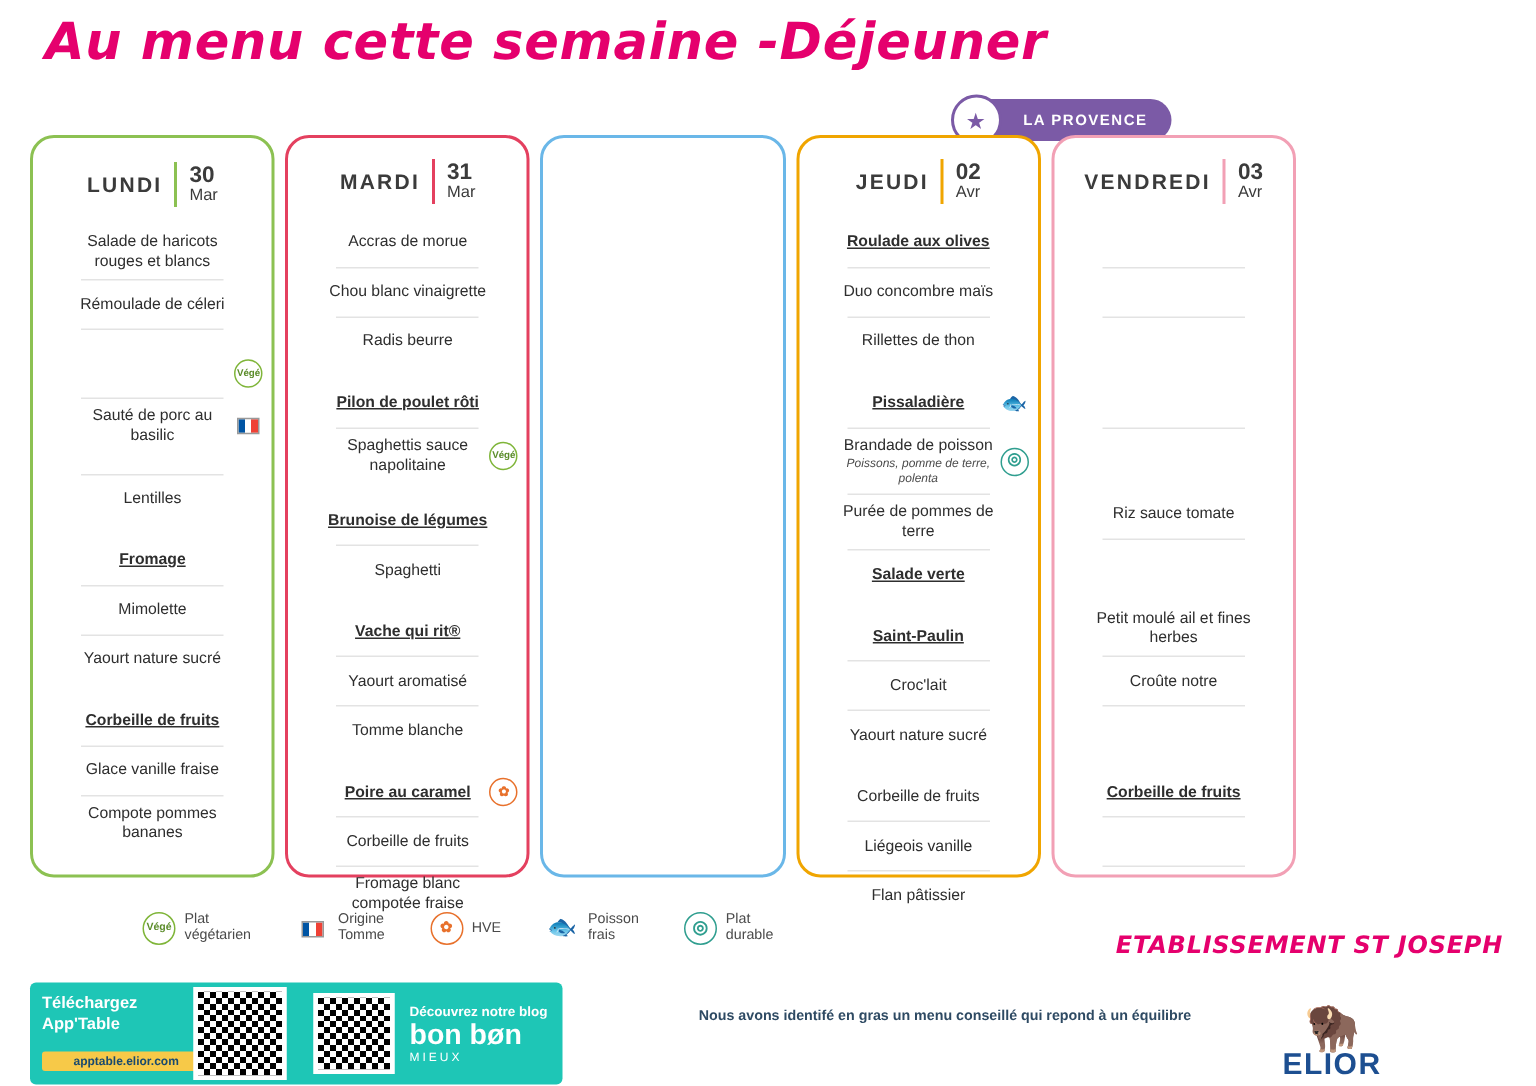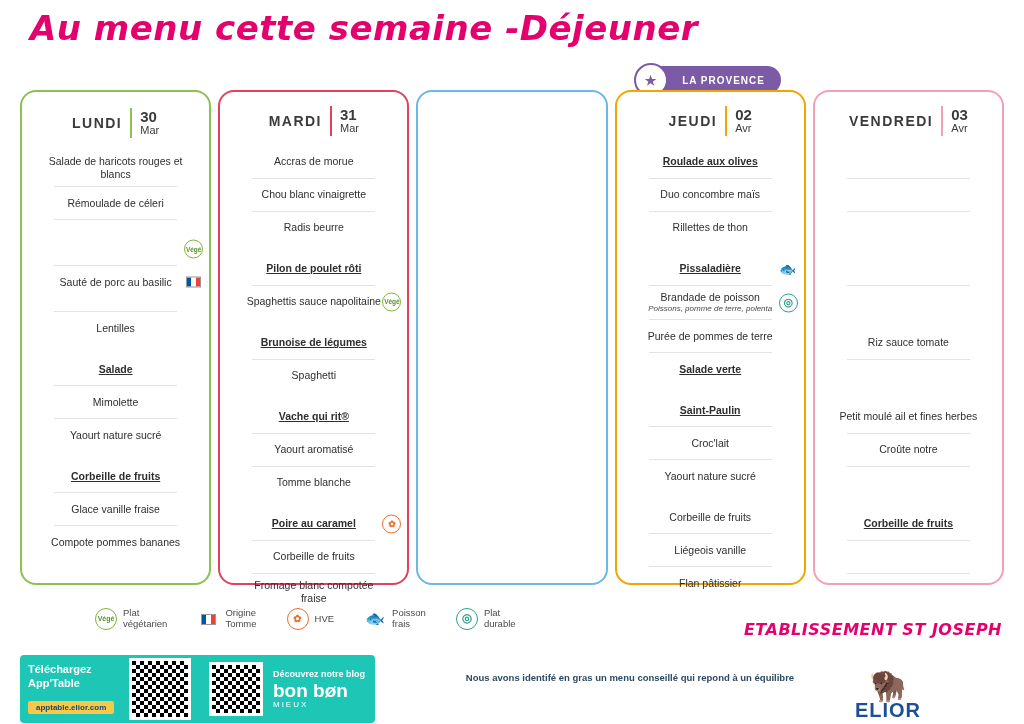--- a/index.html
+++ b/index.html
@@ -63,21 +63,21 @@
     font-size: 13px;
     color: #7b5aa6;
     box-sizing: border-box;
   }
 
   
   .days {
     position: absolute;
     left: 20px;
     top: 90px;
-    width: 984px;
+    width: 844px;
     height: 495px;
     display: flex;
     gap: 7px;
   }
   .day {
     width: 192px;
     border: 2px solid #cccccc;
     border-radius: 16px;
     background: #ffffff;
     box-sizing: border-box;
@@ -256,21 +256,21 @@
     flex-direction: column;
     justify-content: flex-start;
   }
   .promo-left .l1 { font-size: 11px; font-weight: bold; line-height: 1.25; }
   .promo-url {
     margin-top: 10px;
     background: #f7c948;
     color: #1a4a6e;
     font-size: 8px;
     font-weight: bold;
-    padding: 2px 8px;
+    padding: 2px 21px;
     border-radius: 2px;
     align-self: flex-start;
   }
   .qr {
     width: 56px;
     height: 56px;
     margin: 6px 4px;
     align-self: center;
     background:
       repeating-linear-gradient(0deg, #000 0 4px, #fff 4px 8px),
@@ -365,21 +365,21 @@
             <span class="flag"></span>
           </span>
         </div>
         <div class="gap"></div>
         <div class="sep"></div>
         <div class="dish">
           <div><span>Lentilles</span></div>
         </div>
         <div class="gap"></div>
         <div class="dish bold">
-          <div><span>Salade</span></div>
+          <div><span>Fromage</span></div>
         </div>
         <div class="sep"></div>
         <div class="dish">
           <div><span>Mimolette</span></div>
         </div>
         <div class="sep"></div>
         <div class="dish">
           <div><span>Yaourt nature sucré</span></div>
         </div>
         <div class="gap"></div>

